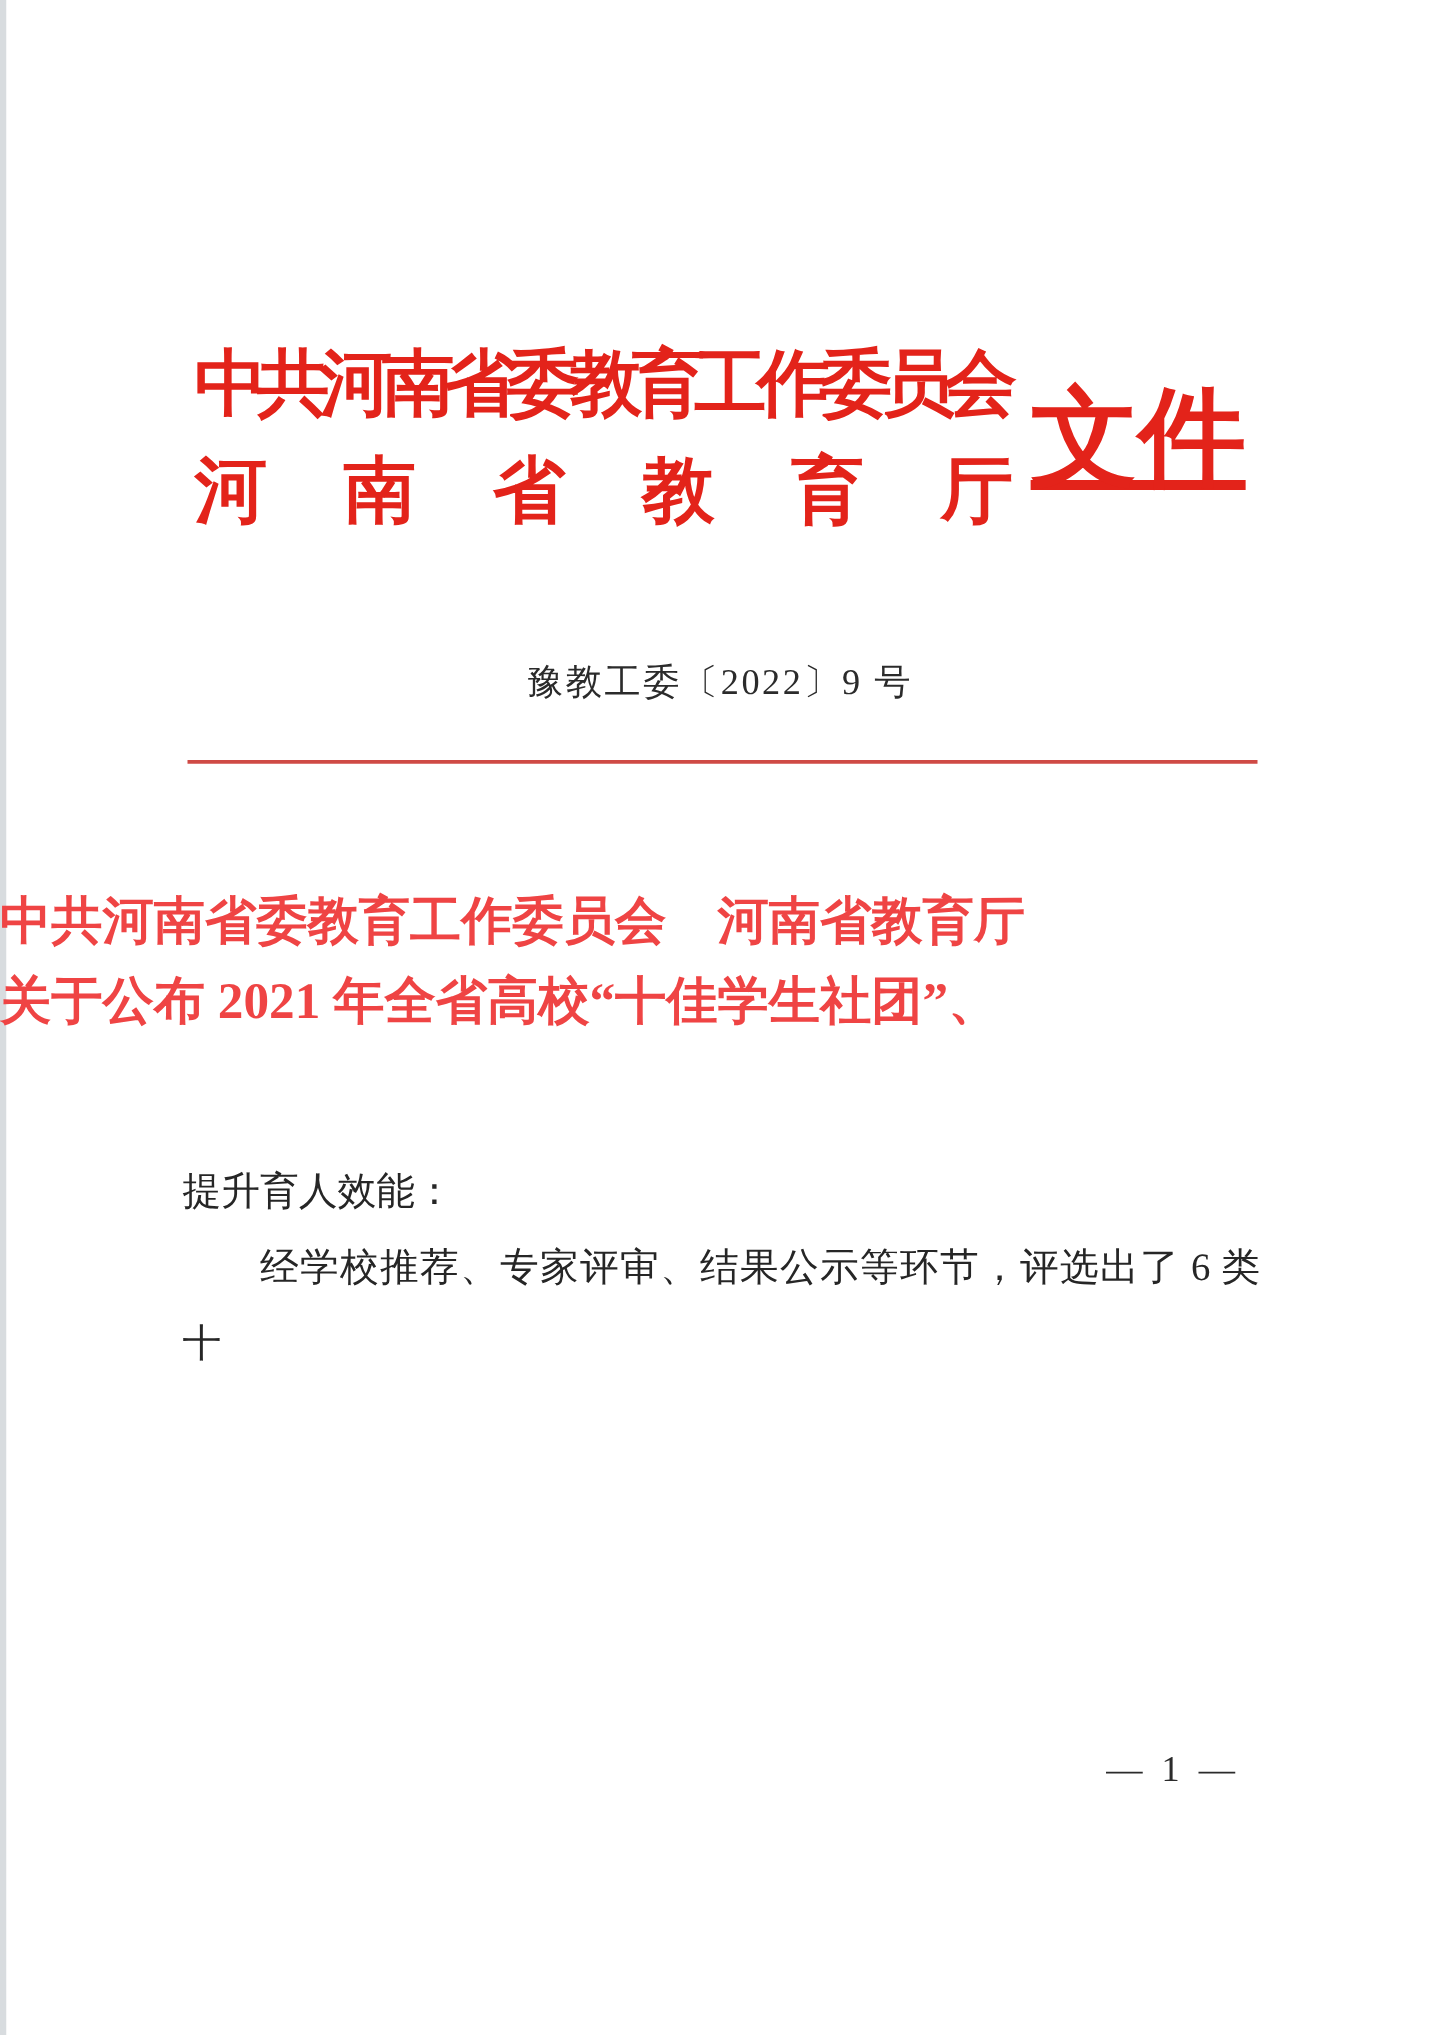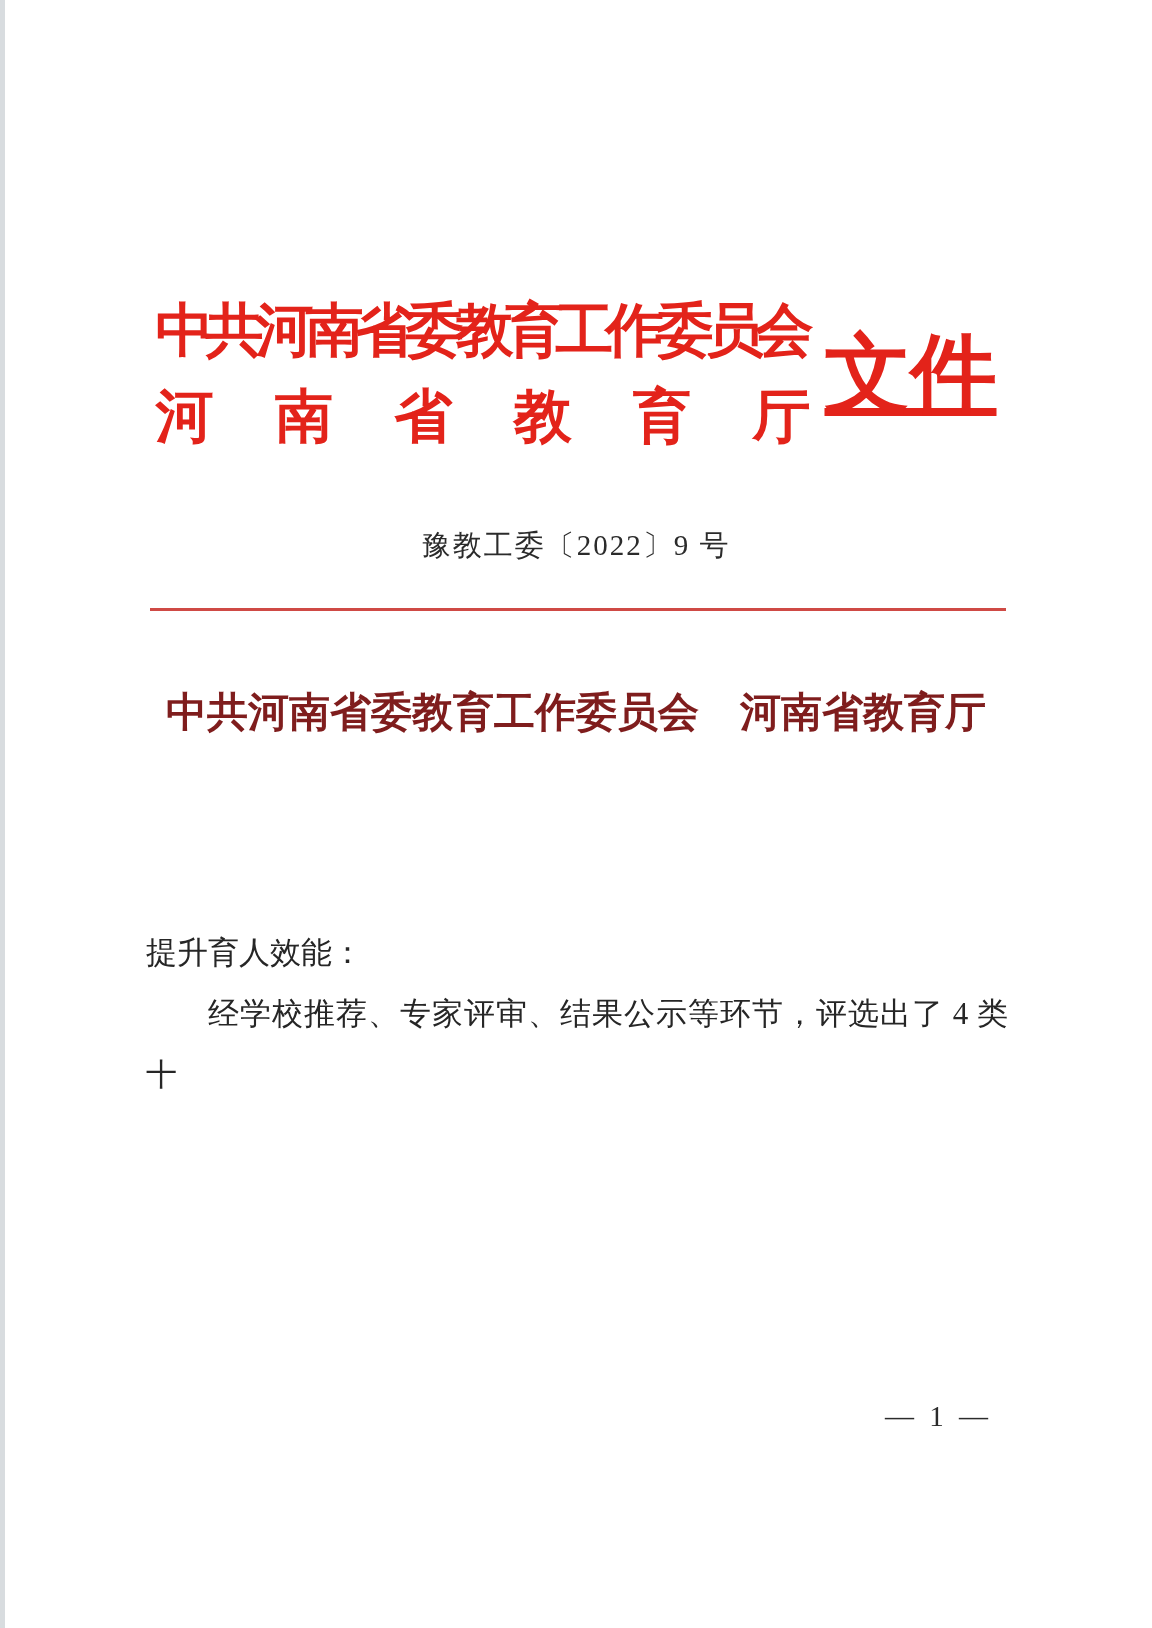--- a/index.html
+++ b/index.html
@@ -21,21 +21,20 @@
   .letterhead {
     position: absolute;
     top: 272px;
     left: 0;
     width: 100%;
     display: flex;
     justify-content: center;
     align-items: center;
     color: #e3231a;
     font-weight: 700;
-    margin-top: 24px;
   }
   .org-col {
     width: 655px;
   }
   .org-line1 {
     font-size: 58px;
     letter-spacing: -8px;
     white-space: nowrap;
     line-height: 70px;
   }
@@ -69,27 +68,27 @@
     position: absolute;
     top: 608px;
     left: 150px;
     width: 856px;
     height: 3px;
     background: #cf4a45;
   }
   
   .doc-title {
     position: absolute;
-    top: 680px;
+    top: 704px;
     left: 0;
     width: 100%;
-    text-align: center;
+    text-align: left;
     font-size: 41px;
     font-weight: 700;
-    color: #7f1d1d;
+    color: #ef4444;
   }
   .doc-title .title-line {
     line-height: 64px;
   }
   
   .doc-body {
     position: absolute;
     top: 922px;
     left: 146px;
     width: 862px;
@@ -135,20 +134,21 @@
   </div>
   <div class="doc-word">文件</div>
 </div>
 
 <div class="doc-number">豫教工委〔2022〕9 号</div>
 
 <div class="red-rule"></div>
 
 <div class="doc-title">
   <div class="title-line">中共河南省委教育工作委员会　河南省教育厅</div>
+  <div class="title-line">关于公布 2021 年全省高校“十佳学生社团”、</div>
 </div>
 
 <div class="doc-body">
   <p class="salutation">提升育人效能：</p>
-  <p class="paragraph">经学校推荐、专家评审、结果公示等环节，评选出了 4 类十</p>
+  <p class="paragraph">经学校推荐、专家评审、结果公示等环节，评选出了 6 类十</p>
 </div>
 
 <div class="page-number">— 1 —</div>
 
 </body></html>

